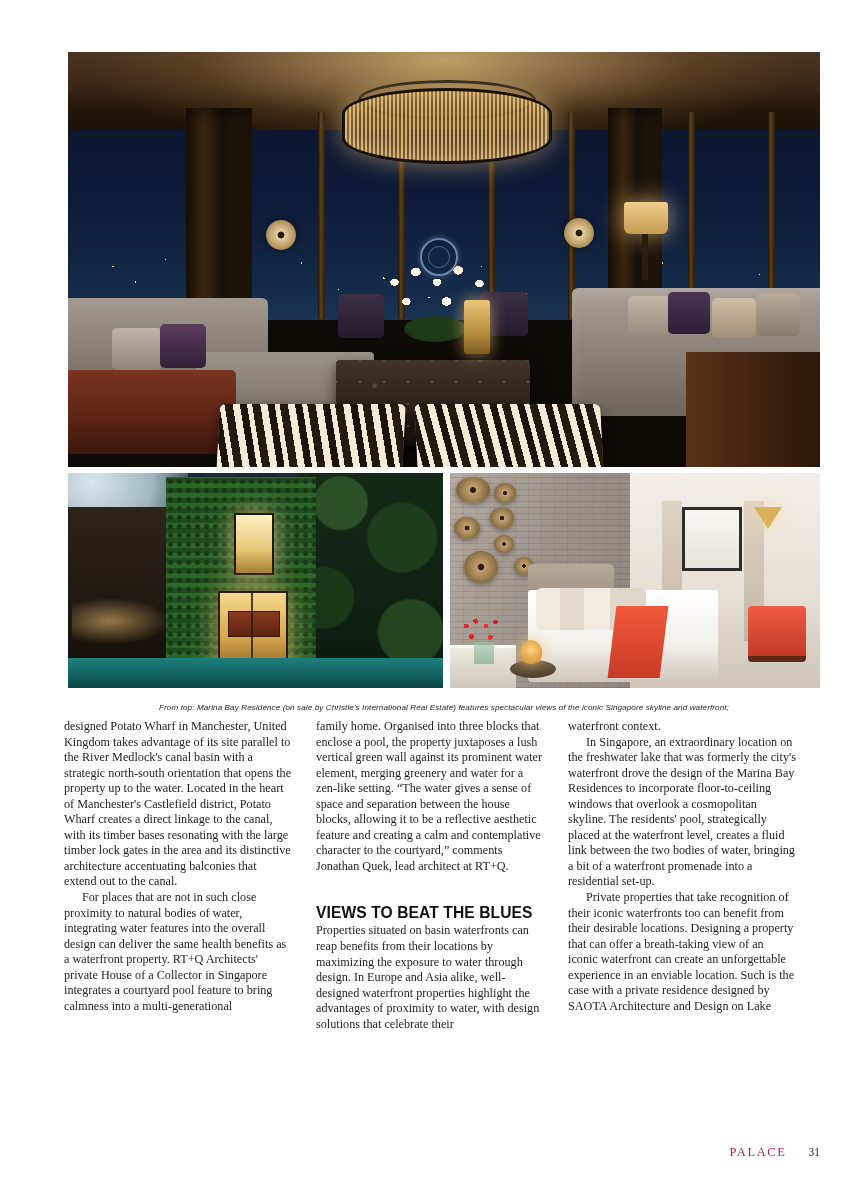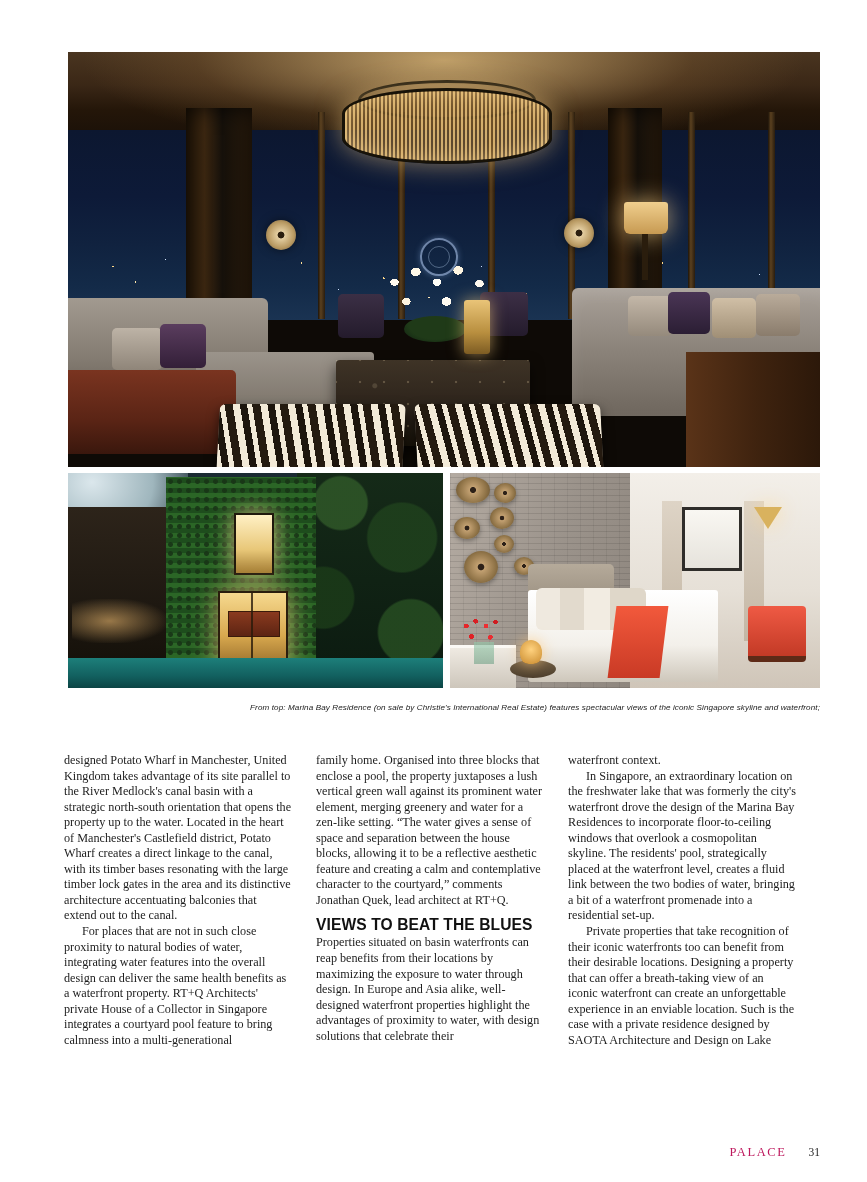--- a/index.html
+++ b/index.html
@@ -482,34 +482,34 @@
     border-radius: 50% 50% 40% 40%;
     box-shadow: 0 0 14px rgba(255,200,120,.75);
   }
 
   
   .caption {
     position: absolute;
     left: 68px;
     top: 702px;
     width: 752px;
-    text-align: right;
+    text-align: center;
     font-family: "Liberation Sans", sans-serif;
     font-style: italic;
     font-size: 8.1px;
     line-height: 11.6px;
     color: #1a1a1a;
     letter-spacing: .1px;
   }
 
   
   .columns {
     position: absolute;
     left: 64px;
-    top: 753px;
+    top: 719px;
     width: 756px;
     display: flex;
     gap: 0;
   }
   .col {
     width: 252px;
     padding-right: 24px;
     box-sizing: border-box;
     font-family: "Liberation Serif", serif;
     font-size: 12.2px;
@@ -519,21 +519,21 @@
   }
   .col p { margin: 0; }
   .col p.indent { text-indent: 18px; }
 
   .subhead {
     font-family: "Liberation Sans", sans-serif;
     font-weight: bold;
     font-size: 15.6px;
     letter-spacing: .1px;
     color: #111;
-    margin: 8px 0 2px 0;
+    margin: 30px 0 2px 0;
     line-height: 17px;
   }
 
   
   .footer {
     position: absolute;
     right: 47px;
     bottom: 22px;
     display: flex;
     align-items: baseline;

